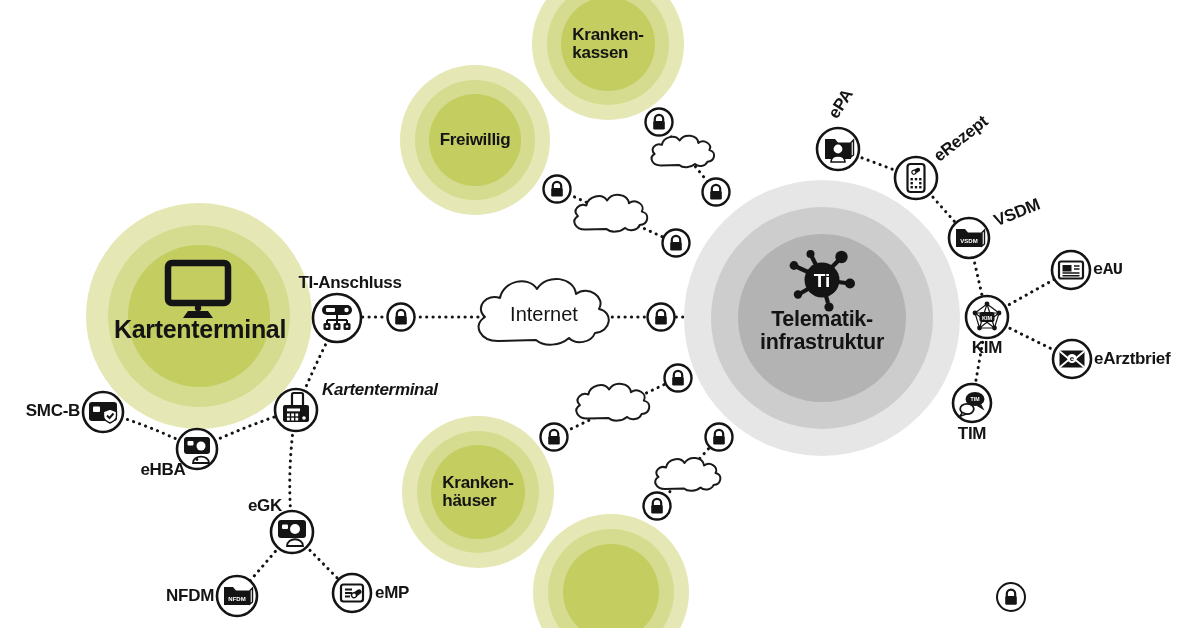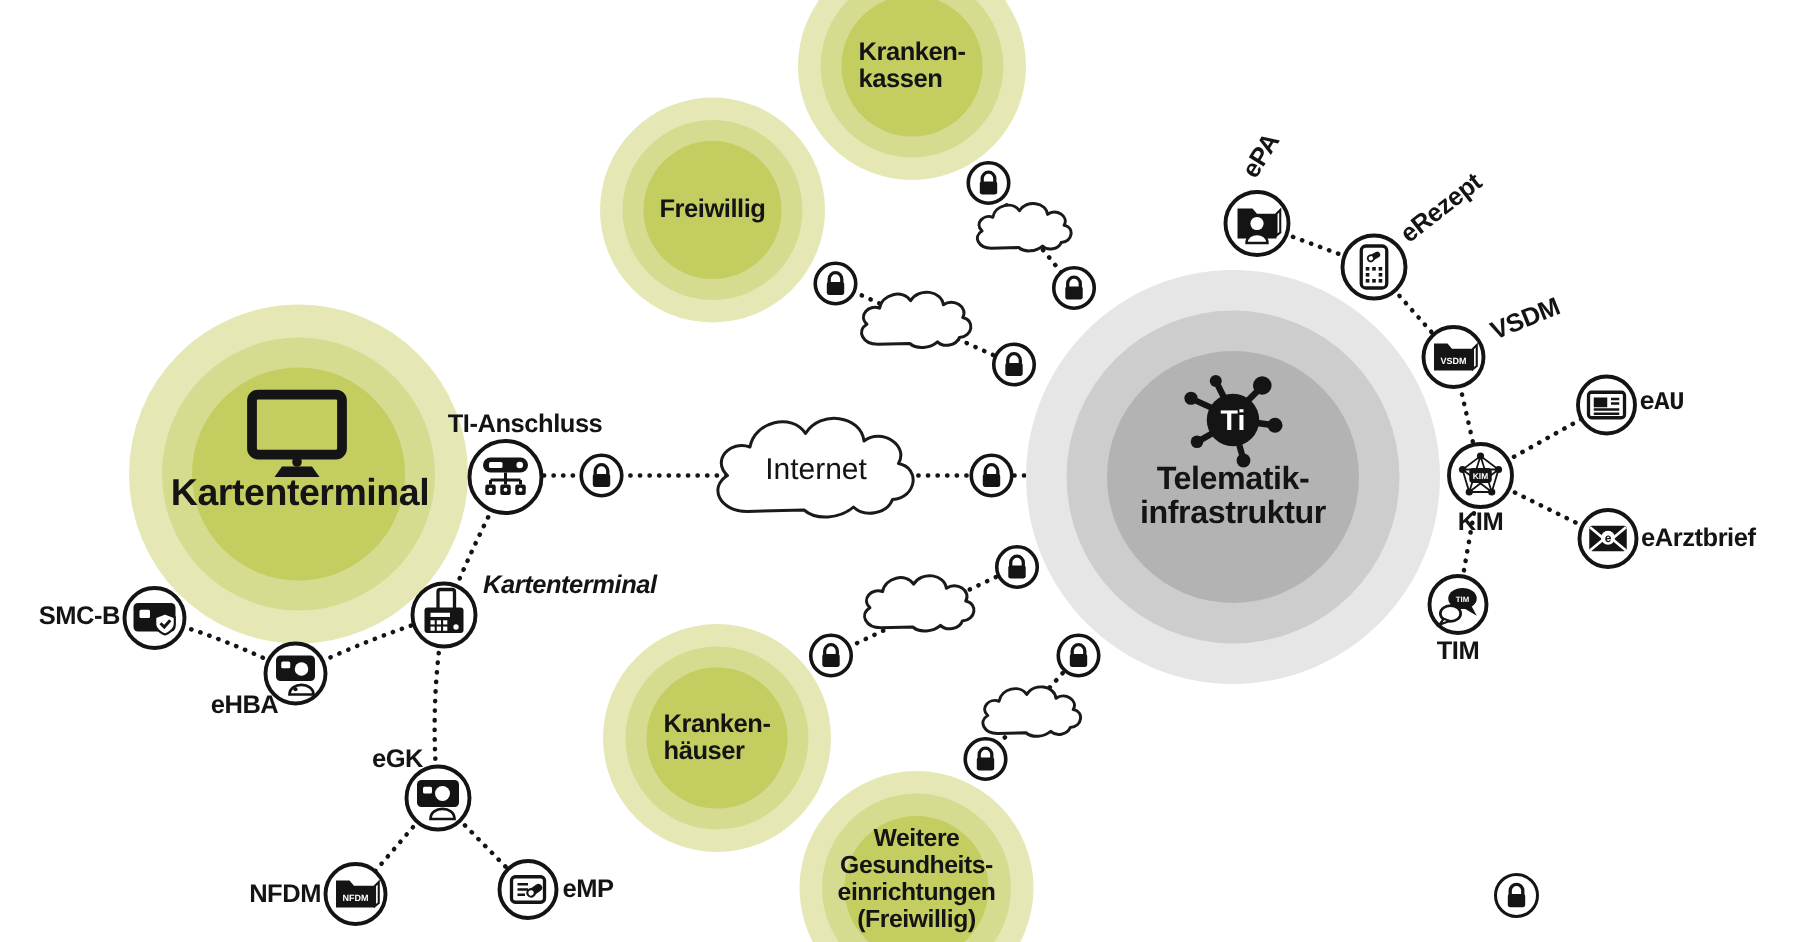--- a/index.html
+++ b/index.html
@@ -350,26 +350,20 @@
   <div>kassen</div>
 </div>
 
 <div class="lbl sector" style="left:475px;top:140px;">Freiwillig</div>
 
 <div class="lbl sector" style="left:478px;top:492px;">
   <div>Kranken-</div>
   <div>häuser</div>
 </div>
 
-<div class="lbl sector-sm" style="left:611px;top:586px;">
-  <div>Weitere</div>
-  <div>Gesundheits-</div>
-  <div>einrichtungen</div>
-  <div class="note" style="position:static;transform:none;">(Freiwillig)</div>
-</div>
 
 <div class="lbl huge" style="left:822px;top:331px;">
   <div>Telematik-</div>
   <div>infrastruktur</div>
 </div>
 
 <div class="lbl internet" style="left:544px;top:314px;">Internet</div>
 
 <div class="lbl" style="left:350px;top:283px;">TI-Anschluss</div>
 <div class="lbl left" style="left:322px;top:390px;font-style:italic;">Kartenterminal</div>

